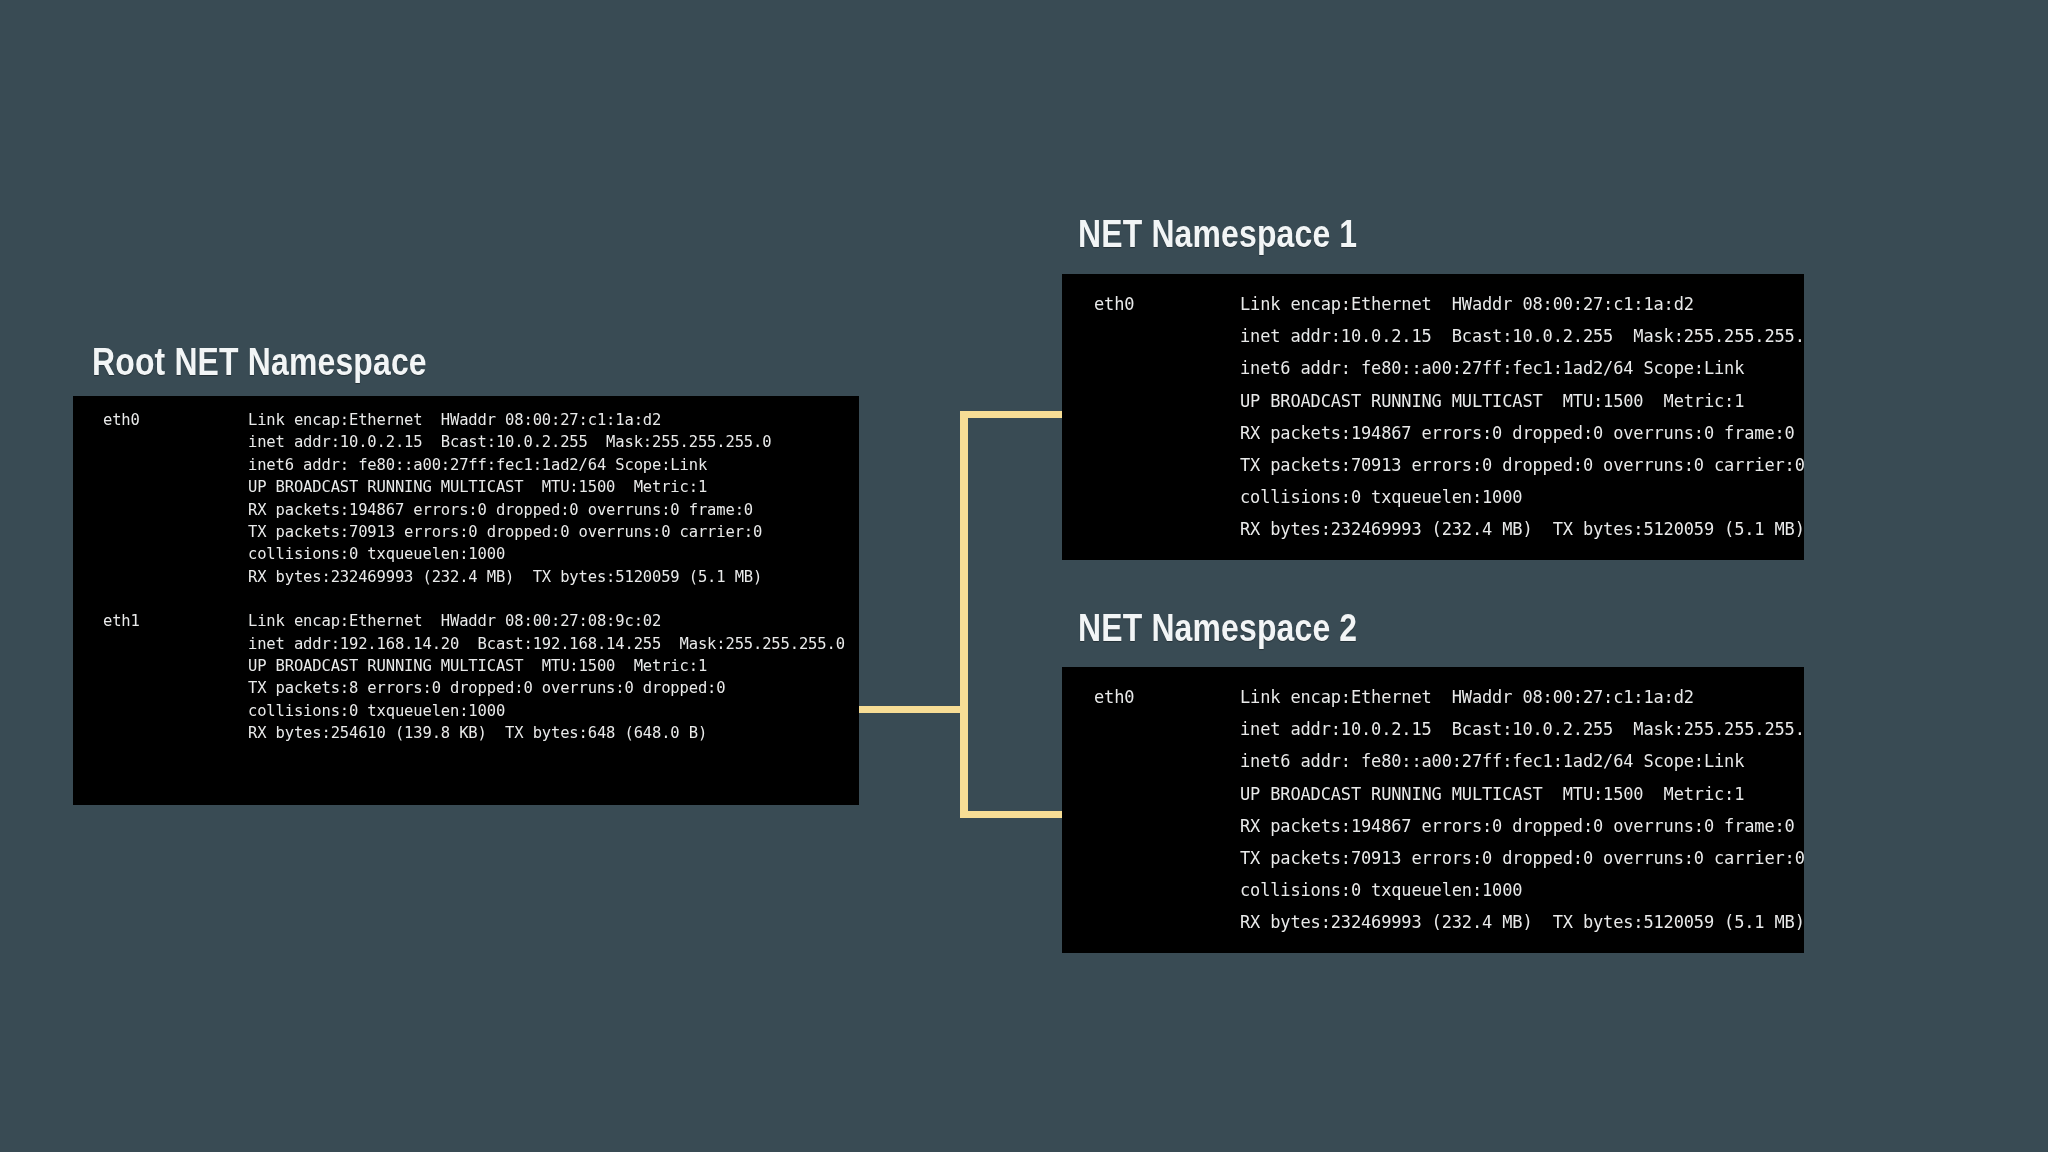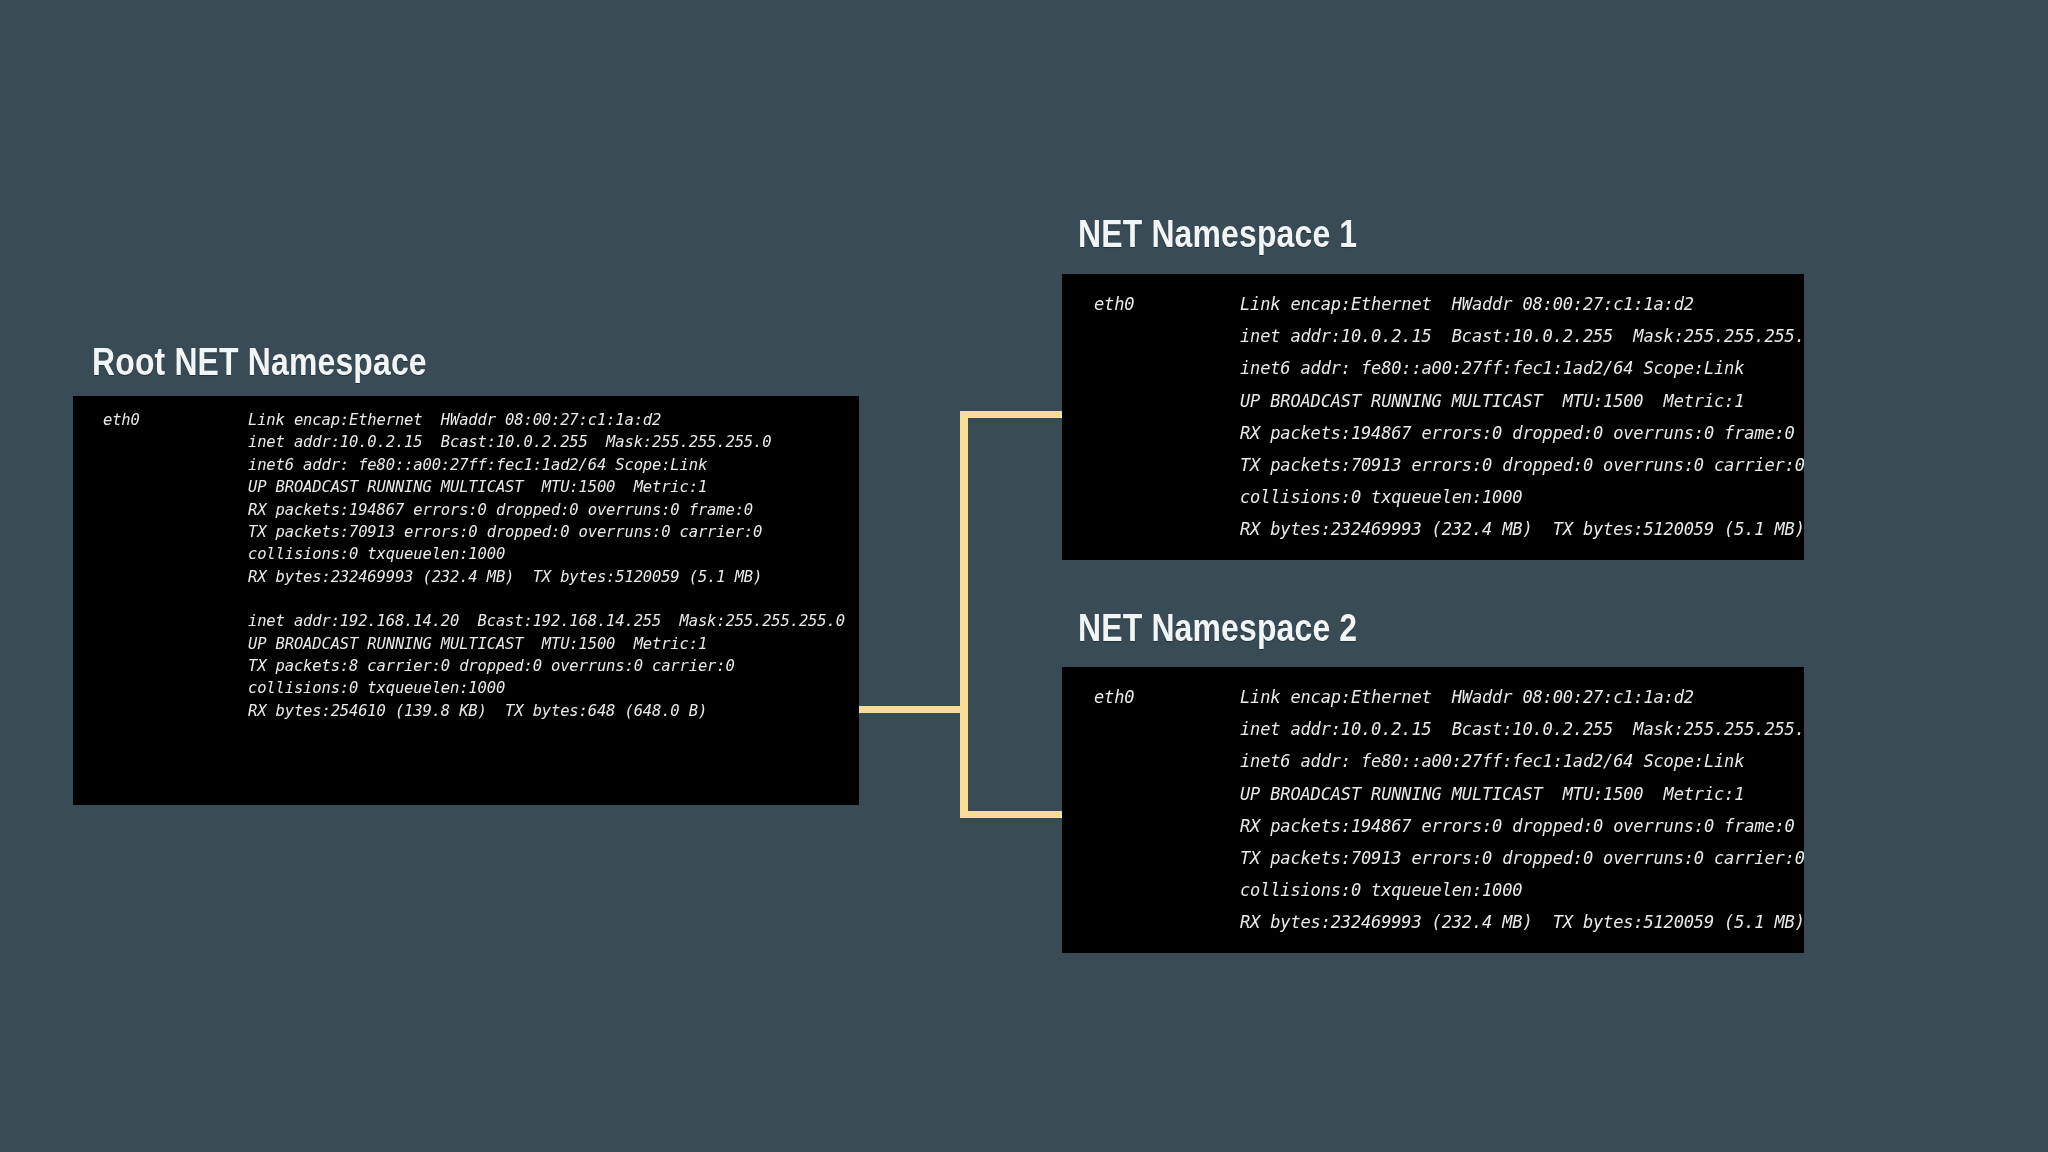--- a/index.html
+++ b/index.html
@@ -70,21 +70,21 @@
   #term-ns2 {
     left: 1062px;
     top: 667px;
     width: 742px;
     height: 286px;
     padding: 14px 0 0 0;
     font-size: 17px;
     line-height: 32.2px;
   }
 
-  .iface-block { display: block; font-style: italic; }
+  .iface-block { display: block; }
   .iface-gap { height: 22px; }
 
   .tline {
     display: block;
     white-space: pre;
     letter-spacing: -0.15px;
   }
   
   #term-root .tline          { padding-left: 175px; text-indent: 0; }
   #term-root .tline.first    { padding-left: 0;    }
@@ -127,23 +127,24 @@
         <div class="tline">inet addr:10.0.2.15  Bcast:10.0.2.255  Mask:255.255.255.0</div>
         <div class="tline">inet6 addr: fe80::a00:27ff:fec1:1ad2/64 Scope:Link</div>
         <div class="tline">UP BROADCAST RUNNING MULTICAST  MTU:1500  Metric:1</div>
         <div class="tline">RX packets:194867 errors:0 dropped:0 overruns:0 frame:0</div>
         <div class="tline">TX packets:70913 errors:0 dropped:0 overruns:0 carrier:0</div>
         <div class="tline">collisions:0 txqueuelen:1000</div>
         <div class="tline">RX bytes:232469993 (232.4 MB)  TX bytes:5120059 (5.1 MB)</div>
       </div>
       <div class="iface-gap"></div>
       <div class="iface-block">
+        <div class="tline first"><span class="ifname">eth1</span><span>Link encap:Ethernet  HWaddr 08:00:27:08:9c:02</span></div>
         <div class="tline">inet addr:192.168.14.20  Bcast:192.168.14.255  Mask:255.255.255.0</div>
         <div class="tline">UP BROADCAST RUNNING MULTICAST  MTU:1500  Metric:1</div>
-        <div class="tline">TX packets:8 carrier:0 dropped:0 overruns:0 carrier:0</div>
+        <div class="tline">TX packets:8 errors:0 dropped:0 overruns:0 dropped:0</div>
         <div class="tline">collisions:0 txqueuelen:1000</div>
         <div class="tline">RX bytes:254610 (139.8 KB)  TX bytes:648 (648.0 B)</div>
       </div>
     </div>
 
   <div class="ns-title" id="title-ns1" style="color: rgb(242, 245, 246);">NET Namespace 1</div>
 
   <div class="terminal" id="term-ns1" style="background: rgb(0, 0, 0); color: rgb(233, 234, 234);">
       <div class="iface-block">
         <div class="tline first"><span class="ifname">eth0</span><span>Link encap:Ethernet  HWaddr 08:00:27:c1:1a:d2</span></div>

